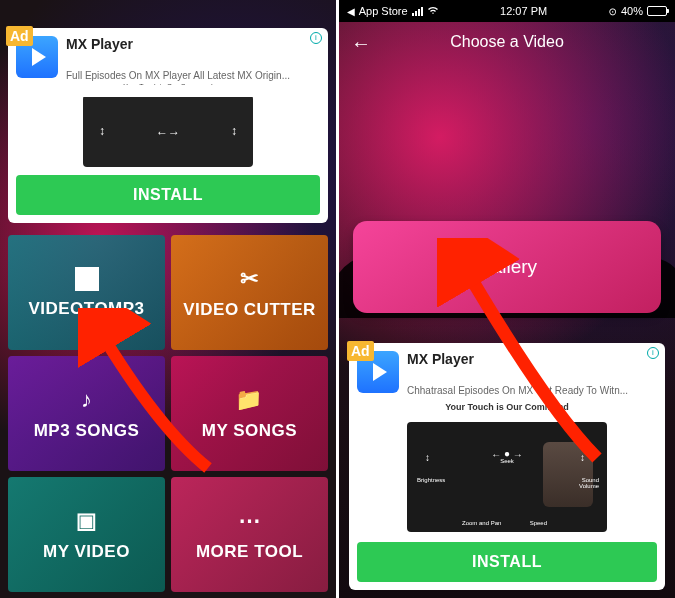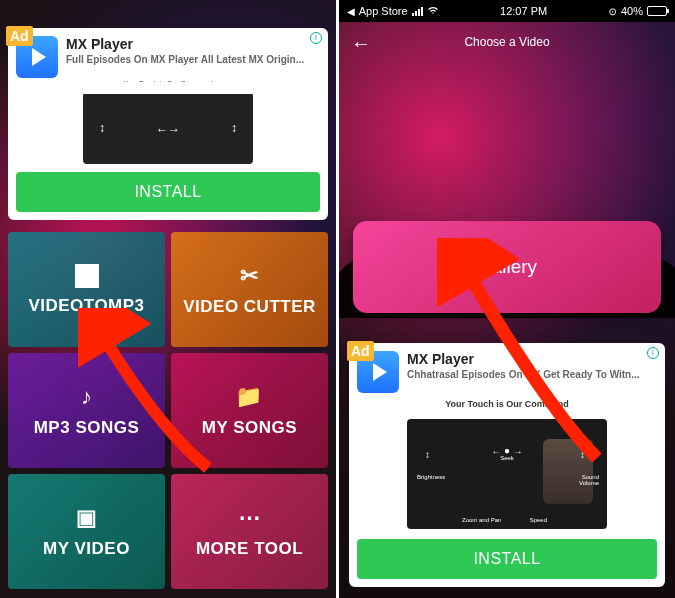--- a/index.html
+++ b/index.html
@@ -27,48 +27,48 @@
 
 
 .ad-card { background: #fff; border-radius: 6px; padding: 8px; position: relative; }
 .ad-badge { position: absolute; top: -2px; left: -2px; background: #f7b731; color: #fff; font-size: 14px; padding: 2px 4px; border-radius: 2px; font-weight: bold; }
 .ad-info { position: absolute; top: 4px; right: 6px; width: 12px; height: 12px; border: 1px solid #0aa; border-radius: 50%; font-size: 8px; color: #0aa; text-align: center; line-height: 10px; }
 .ad-row { display: flex; gap: 8px; }
 .ad-icon { width: 42px; height: 42px; background: linear-gradient(#3ca5ff,#1e72ff); border-radius: 6px; display: flex; align-items: center; justify-content: center; }
 .ad-icon .play { width: 0; height: 0; border-top: 9px solid transparent; border-bottom: 9px solid transparent; border-left: 14px solid #fff; margin-left: 4px; }
 .ad-text { flex: 1; }
 .ad-title { font-size: 14px; font-weight: 600; color: #222; }
-.ad-sub { font-size: 10px; color: #666; margin-top: 2px; white-space: nowrap; overflow: hidden; text-overflow: ellipsis; font-weight: bold; }
+.ad-sub { font-size: 10px; color: #666; margin-top: 18px; white-space: nowrap; overflow: hidden; text-overflow: ellipsis; }
 .ad-preview { margin: 6px auto 8px; width: 170px; height: 72px; background: #222; border-radius: 4px; position: relative; }
 .ad-preview::before { content: ''; position: absolute; top: -10px; left: 0; right: 0; height: 12px; background: #fff; font-size: 7px; }
 .ad-caption { position: absolute; top: -12px; left: 0; right: 0; text-align: center; font-size: 7px; color: #444; }
 .ad-preview-inner { position: absolute; inset: 8px; display: flex; align-items: center; justify-content: space-between; padding: 0 8px; }
 .ad-preview-inner span { color: #fff; font-size: 12px; }
-.install-btn { background: #2dc954; color: #fff; text-align: center; padding: 11px 0; border-radius: 4px; font-size: 16px; font-weight: 400; letter-spacing: .5px; }
+.install-btn { background: #2dc954; color: #fff; text-align: center; padding: 11px 0; border-radius: 4px; font-size: 16px; font-weight: 700; letter-spacing: .5px; }
 
 
 .grid { display: grid; grid-template-columns: 1fr 1fr; gap: 6px; margin-top: 12px; }
 .tile { height: 115px; border-radius: 4px; display: flex; flex-direction: column; align-items: center; justify-content: center; color: #fff; font-size: 13px; font-weight: 600; position: relative; overflow: hidden; }
 .tile .ticon { font-size: 22px; margin-bottom: 8px; }
 .tile .ticon-box { width: 24px; height: 24px; background:#fff; margin-bottom:8px; position:relative; }
 .tile-teal { background: linear-gradient(135deg, rgba(22,130,140,0.85), rgba(10,90,100,0.85)); }
 .tile-orange { background: linear-gradient(135deg, rgba(220,120,20,0.9), rgba(180,80,10,0.9)); }
 .tile-purple { background: linear-gradient(135deg, rgba(110,30,170,0.88), rgba(70,20,120,0.88)); }
 .tile-pink { background: linear-gradient(135deg, rgba(200,20,90,0.88), rgba(140,15,60,0.88)); }
 .tile-teal2 { background: linear-gradient(135deg, rgba(20,135,125,0.88), rgba(10,100,90,0.88)); }
 .tile-pink2 { background: linear-gradient(135deg, rgba(210,40,100,0.88), rgba(150,30,70,0.88)); }
 
 
 .arrow { position: absolute; z-index: 50; pointer-events: none; }
 .arrow svg { display: block; }
 
 
 .header2 { display: flex; align-items: center; padding: 8px 12px; color: #fff; position: relative; z-index: 2; }
 .back2 { font-size: 20px; }
-.title2 { flex: 1; text-align: center; font-size: 12px; font-weight: 500; margin-left: -20px; }
+.title2 { flex: 1; text-align: center; font-size: 16px; font-weight: 500; margin-left: -20px; }
 .picker-row { display: flex; gap: 22px; padding: 0 14px; margin-top: 160px; position: relative; z-index: 2; }
 .picker-btn { flex: 1; height: 92px; border-radius: 14px; background: linear-gradient(145deg, #f5449a, #c22060); color: #fff; display: flex; align-items: center; justify-content: center; font-size: 19px; font-weight: 500; box-shadow: 0 4px 10px rgba(0,0,0,.3); }
 .ad-section2 { margin: 30px 10px 0; position: relative; z-index: 2; }
 
 .concert-bg2 { position: absolute; inset: 22px 0 0 0; background: radial-gradient(circle at 30% 20%, rgba(255,30,110,0.8), transparent 48%), radial-gradient(circle at 75% 18%, rgba(40,20,120,0.5), transparent 55%), linear-gradient(#2a1520, #120a0f); z-index: 0; }
 .crowd { position: absolute; bottom: 280px; left: 0; right: 0; height: 100px; z-index: 1; }
 .crowd svg { width: 100%; height: 100%; }
 
 .ad-preview2 { margin: 10px auto 10px; width: 200px; height: 110px; background: #1a1a1a; border-radius: 4px; position: relative; overflow: hidden; }
 .ad-caption2 { text-align: center; font-size: 9px; color: #333; margin-top: 6px; font-weight: 600; }

